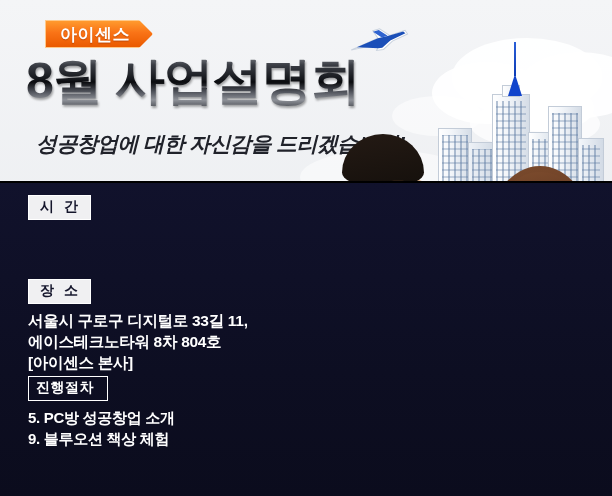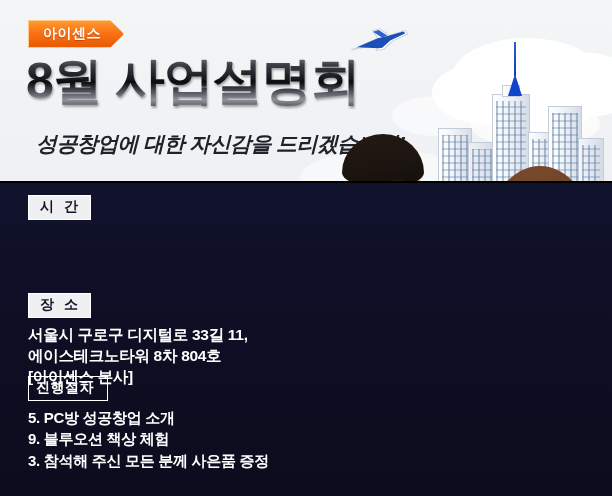--- a/index.html
+++ b/index.html
@@ -100,26 +100,26 @@
   .plane {
     position: absolute;
     left: 348px; top: 26px;
     width: 62px; height: 26px;
     transform: rotate(-8deg);
   }
 
   
   .badge {
     position: absolute;
-    left: 28px; top: 20px;
+    left: 45px; top: 20px;
     height: 28px;
     padding: 0 22px 0 14px;
     display: flex; align-items: center;
     color: #ffffff;
-    font-size: 14px;
+    font-size: 17px;
     font-weight: bold;
     letter-spacing: .5px;
     background: linear-gradient(180deg,#ff9a2e 0%,#f97316 45%,#ea5a00 100%);
     border: 1px solid #ffc98a;
     box-sizing: border-box;
     text-shadow: 0 1px 1px rgba(150,50,0,.55);
     clip-path: polygon(0 0, calc(100% - 14px) 0, 100% 50%, calc(100% - 14px) 100%, 0 100%);
     box-shadow: 0 1px 2px rgba(0,0,0,.18);
   }
 
@@ -153,21 +153,21 @@
   .panel {
     position: absolute;
     left: 0; top: 181px;
     width: 612px; height: 315px;
     background: linear-gradient(180deg,#11122c 0%,#0d0e22 60%,#0b0c1d 100%);
     border-top: 2px solid #000000;
   }
 
   .block { position: absolute; left: 28px; }
   .block.time      { top: 12px; }
-  .block.place     { top: 96px; margin-top: 14px; }
+  .block.place     { top: 96px; }
   .block.procedure { top: 193px; }
 
   .label-filled {
     display: inline-block;
     background: #f0f0f2;
     color: #14152b;
     font-size: 14px;
     font-weight: bold;
     letter-spacing: 3px;
     padding: 2px 9px 3px 11px;
@@ -462,18 +462,17 @@
       <div class="block-body">서울시 구로구 디지털로 33길 11,
 에이스테크노타워 8차 804호
 [아이센스 본사]</div>
     </div>
 
     <div class="block procedure">
       <div class="label-outline">진행절차</div>
       <ul class="steps">
         <li>5. PC방 성공창업 소개</li>
         <li>9. 블루오션 책상 체험</li>
-        <li>3. 참석해 주신 모든 분께 사은품 증정</li>
       </ul>
     </div>
 
   </div>
 </div>
 
 </body></html>

